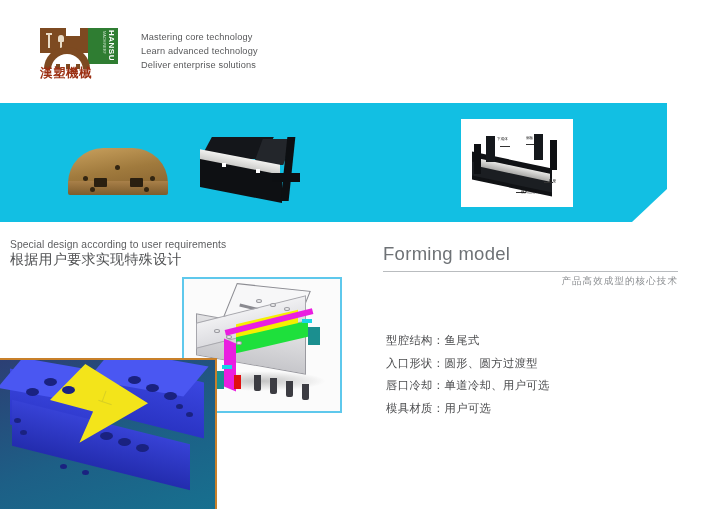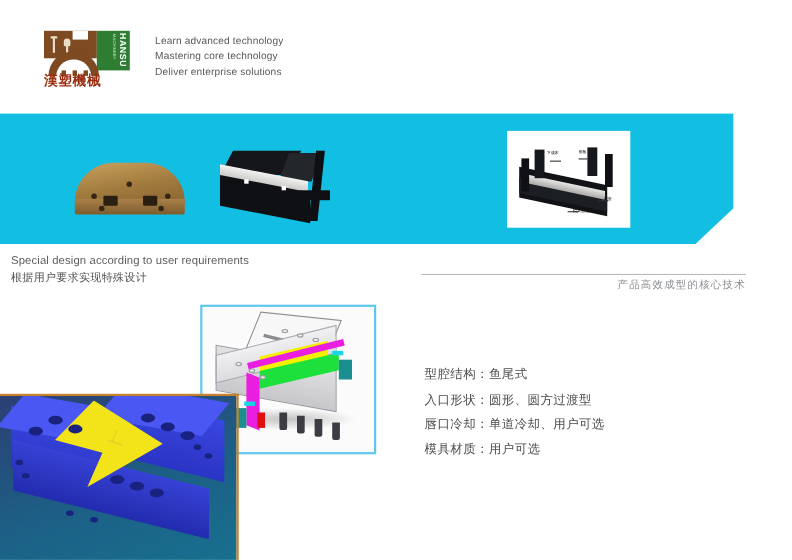--- a/index.html
+++ b/index.html
@@ -216,28 +216,28 @@
   .dg-label {
     position: absolute; color: #111; font-size: 3.6px; white-space: nowrap;
     font-family: "DejaVu Sans", sans-serif;
   }
   .dg-leader {
     position: absolute; background: #333; height: 1px;
   }
 
   
   #caption {
-    position: absolute; left: 10px; top: 230px;
+    position: absolute; left: 10px; top: 237px;
     line-height: 15px;
   }
   #caption-en {
     color: #5d5e60; font-size: 10.3px; letter-spacing: 0.1px;
   }
   #caption-cn {
-    color: #4f5052; font-size: 10px; letter-spacing: 0.3px;
+    color: #4f5052; font-size: 14px; letter-spacing: 0.3px;
     font-family: "DejaVu Sans", sans-serif;
   }
 
   
   #title-block {
     position: absolute; left: 383px; top: 243px; width: 295px;
   }
   #title-en {
     color: #6e7276; font-size: 18.5px; letter-spacing: 0.3px;
     font-weight: normal;
@@ -411,22 +411,22 @@
           <div class="gear-tooth" style="left:12px;"></div>
           <div class="gear-tooth" style="left:22px;"></div>
           <div class="gear-tooth" style="left:32px;"></div>
           <div class="gear-tooth" style="left:40px;"></div>
         </div>
       </div>
       <div class="logo-cn">漢塑機械</div>
     </div>
 
     <div id="tagline">
+      <div>Mastering core technology</div>
       <div>Learn advanced technology</div>
-      <div>Mastering core technology</div>
       <div>Deliver enterprise solutions</div>
     </div>
   </div>
 
   <div id="banner"></div>
 
   <div class="banner-photo" id="photo-bronze">
     <div class="bronze-body"></div>
     <div class="bronze-base"></div>
     <div class="bronze-slot" style="left:26px;"></div>
@@ -468,20 +468,21 @@
       <div class="dg-label" style="left:57px; top:68px;">模具固定口</div>
     </div>
   </div>
 
   <div id="caption">
     <div id="caption-en">Special design according to user requirements</div>
     <div id="caption-cn">根据用户要求实现特殊设计</div>
   </div>
 
   <div id="title-block">
+    <div id="title-en">Forming model</div>
     <div id="title-rule"></div>
     <div id="title-cn">产品高效成型的核心技术</div>
   </div>
 
   <div id="specs">
     <div class="spec-row">型腔结构：鱼尾式</div>
     <div class="spec-row">入口形状：圆形、圆方过渡型</div>
     <div class="spec-row">唇口冷却：单道冷却、用户可选</div>
     <div class="spec-row">模具材质：用户可选</div>
     <div class="spec-row">出口形状：弧形、平型</div>

